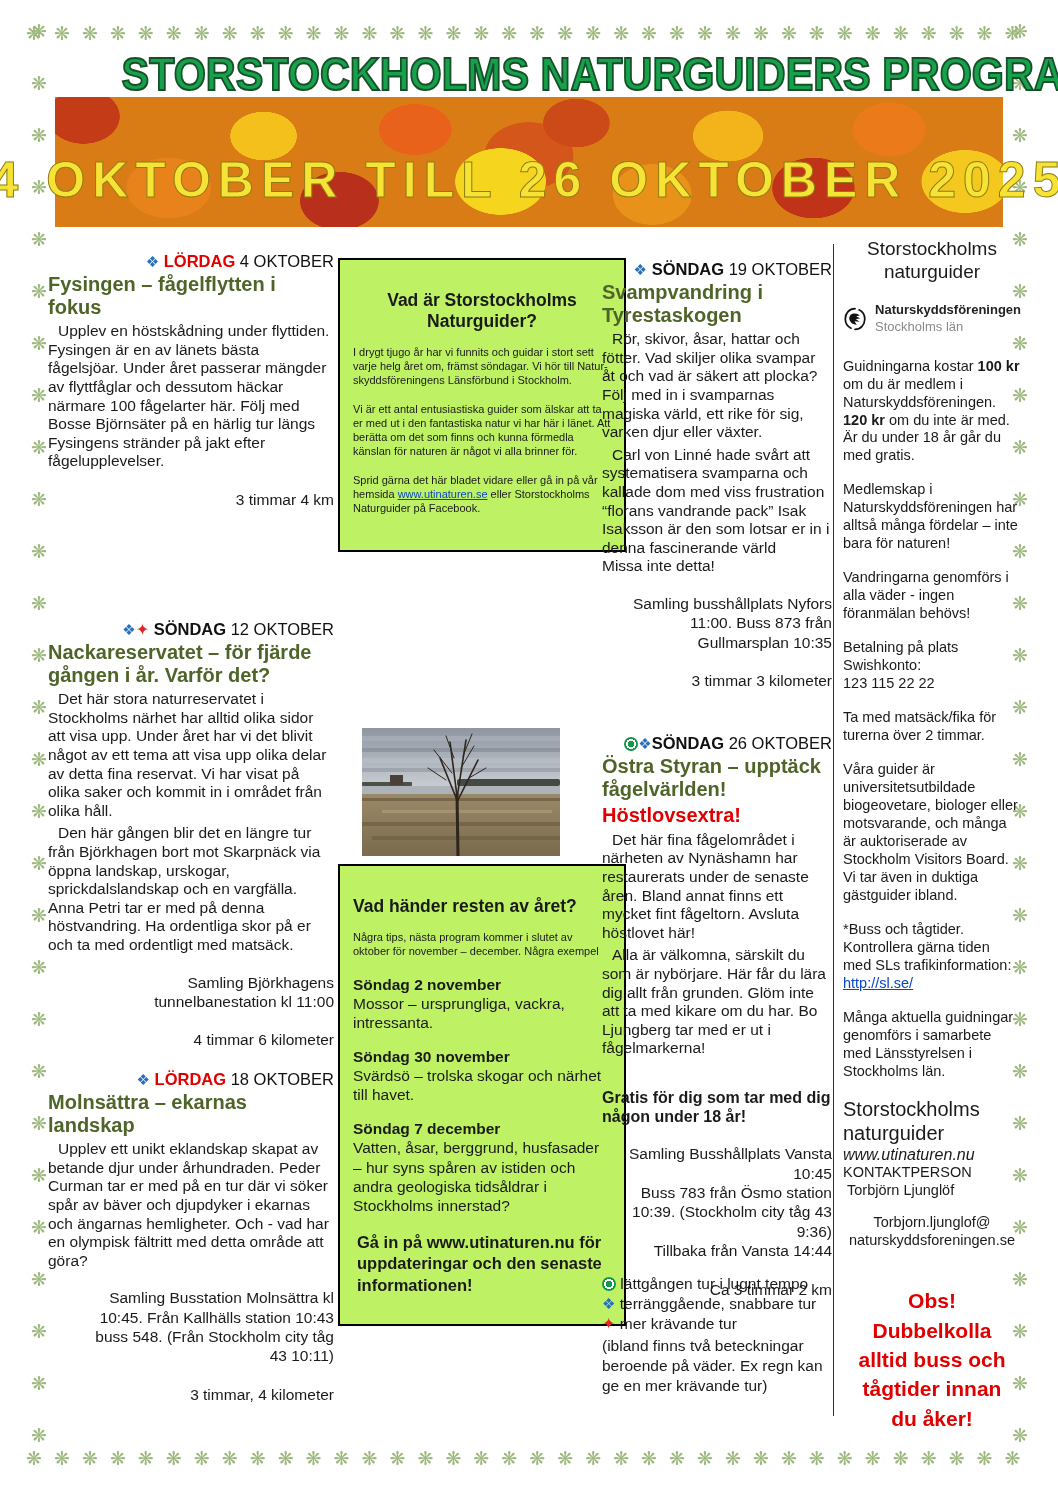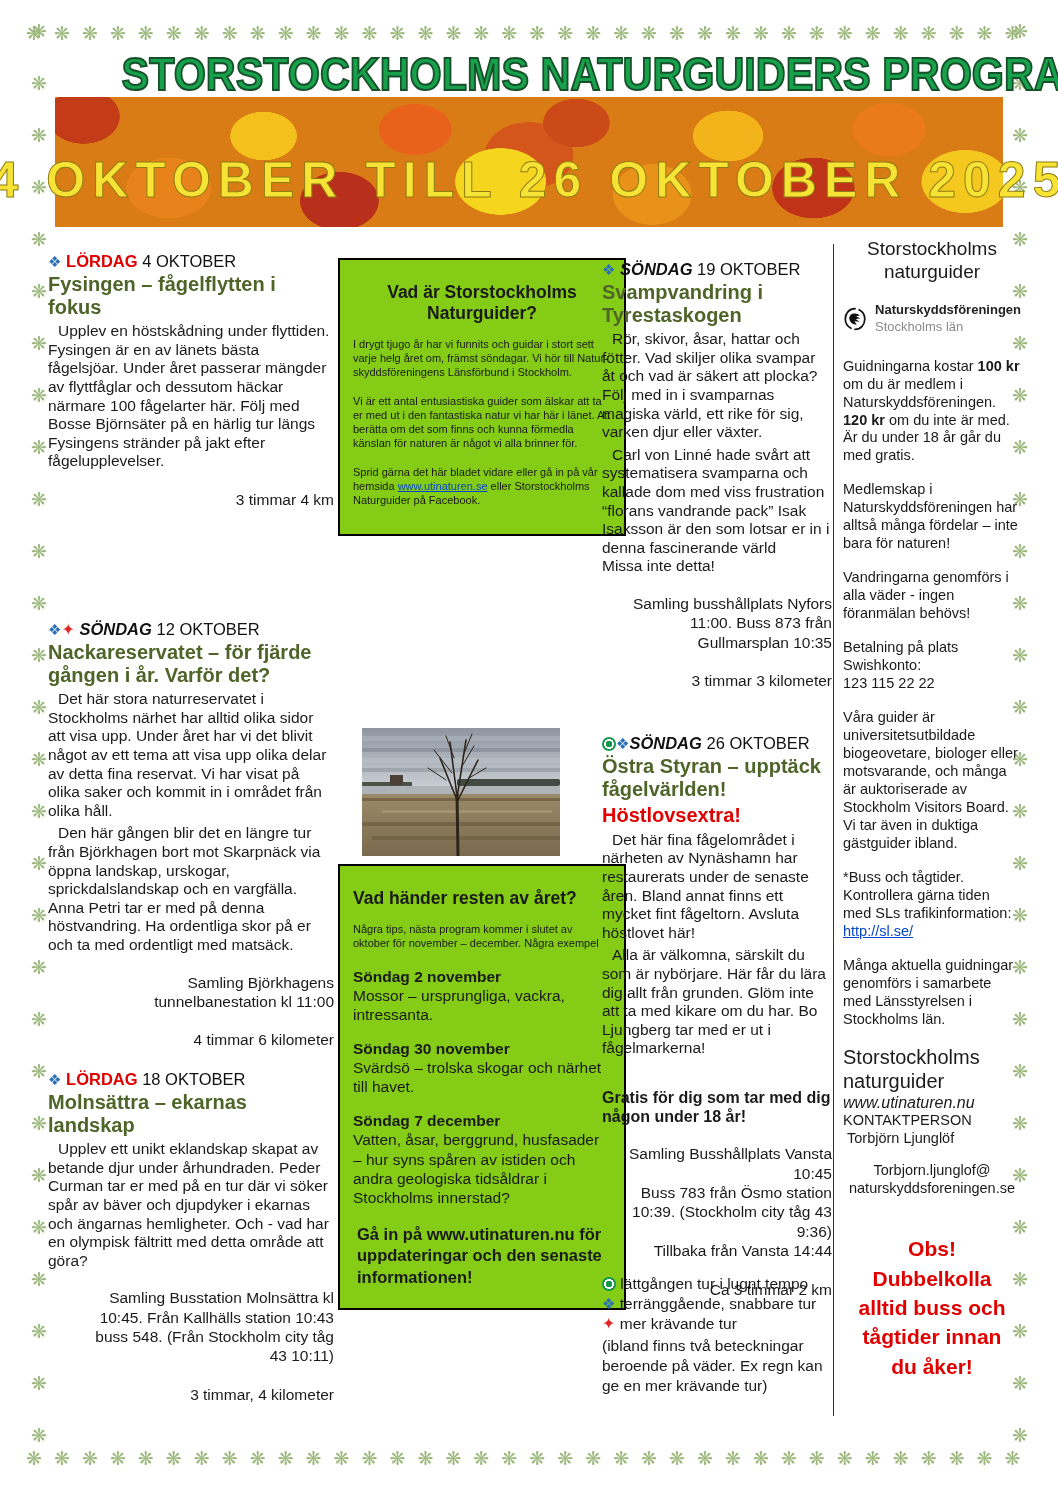--- a/index.html
+++ b/index.html
@@ -40,37 +40,37 @@
       letter-spacing:7px;-webkit-text-stroke:1px #8f7d12;white-space:nowrap;}
   
   .col{position:absolute;}
   #col1{left:48px;top:252px;width:286px;}
   #col2{left:338px;top:258px;width:258px;}
   #col3{left:602px;top:252px;width:230px;}
   #col4{left:843px;top:238px;width:178px;font-size:14.5px;line-height:1.24;}
   .divider{position:absolute;left:833px;top:244px;height:1172px;border-left:1.5px solid #333;}
   .sec{position:absolute;left:0;width:100%;}
   
-  .dayline{font-size:16.5px;font-weight:bold;margin-bottom:2px;}
+  .dayline{font-size:16.5px;font-weight:bold;margin-bottom:2px;text-align:right;}
   .dayline .date{font-weight:normal;color:#111;}
   .day-red{color:#e00000;}
-  .day-black{color:#111;font-style:italic;}
+  .day-black{color:#111;}
   .ic-blue{color:#2a6fba;font-family:"DejaVu Sans",sans-serif;font-size:15px;}
   .ic-red{color:#e02525;font-family:"DejaVu Sans",sans-serif;font-size:16px;}
   .greendot{display:inline-block;width:14px;height:14px;border-radius:50%;vertical-align:-2px;
      background:radial-gradient(circle at 50% 50%, #13984a 0 3px, #ffffff 3px 5px, #13984a 5px 100%);}
   .evtitle{font-size:20px;line-height:1.13;font-weight:bold;color:#4e6428;margin:2px 0 4px 0;}
   .evtitle.red{color:#e00000;}
   .body{font-size:15.5px;line-height:1.2;margin:0 0 4px 0;}
   .indent{text-indent:10px;}
   .meet{font-size:15.5px;line-height:1.25;text-align:right;margin-top:18px;}
   .dur{font-size:15.5px;text-align:right;margin-top:20px;}
   .boldp{font-weight:bold;font-size:16px;line-height:1.2;margin-top:30px;}
   
-  .box{border:2px solid #000;padding:20px 13px;background:#84cc16;}
+  .box{border:2px solid #000;padding:28px 13px;background:#bef264;}
   .box h3{font-size:17.5px;margin:2px 0 14px 0;}
   .box .c{text-align:center;}
   .box p{font-size:11px;line-height:1.25;margin:0 0 16px 0;}
   .box p:last-child{margin-bottom:6px;}
   .b-date{font-weight:bold;font-size:15.5px;line-height:1.25;}
   .b-desc{font-size:15.5px;line-height:1.25;margin-bottom:14px;}
   .cta{font-weight:bold;font-size:16.5px;line-height:1.3;margin-top:16px;padding-left:4px;}
   a.lnk{color:#0645c7;text-decoration:underline;cursor:pointer;}
   .photo{position:absolute;left:24px;top:470px;width:198px;height:128px;display:block;}
   
@@ -293,20 +293,21 @@
 
     <p class="p4">Medlemskap i Naturskyddsföreningen har alltså många fördelar – inte bara för naturen!</p>
     <p class="p4">Vandringarna genomförs i alla väder - ingen föranmälan behövs!</p>
 
     <p class="p4">
       <span>Betalning på plats</span><br>
       <span>Swishkonto:</span><br>
       <span>123 115 22 22</span>
     </p>
 
+    <p class="p4">Ta med matsäck/fika för turerna över 2 timmar.</p>
     <p class="p4">Våra guider är universitetsutbildade biogeovetare, biologer eller motsvarande, och många är auktoriserade av Stockholm Visitors Board. Vi tar även in duktiga gästguider ibland.</p>
 
     <p class="p4"><span>*Buss och tågtider. Kontrollera gärna tiden med SLs trafikinformation: </span><br><a class="lnk">http://sl.se/</a></p>
 
     <p class="p4">Många aktuella guidningar genomförs i samarbete med Länsstyrelsen i Stockholms län.</p>
 
     <div class="org-big">Storstockholms naturguider</div>
     <div class="site-it">www.utinaturen.nu</div>
     <div>KONTAKTPERSON</div>
     <div style="padding-left:4px;">Torbjörn Ljunglöf</div>

